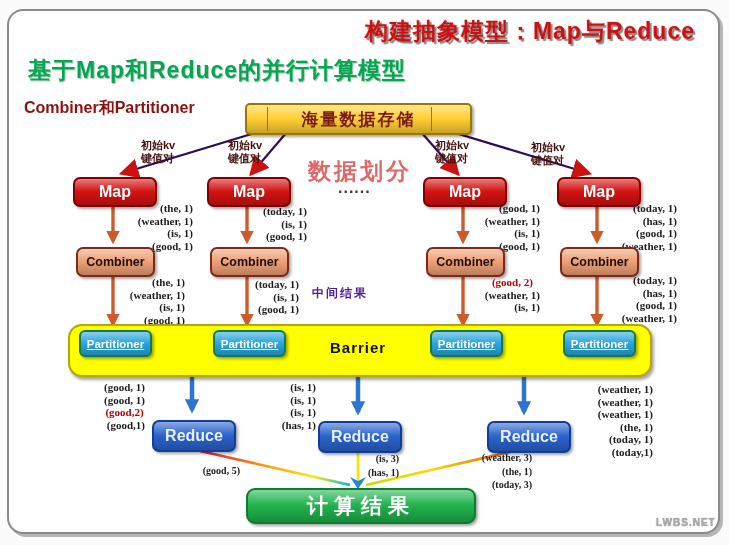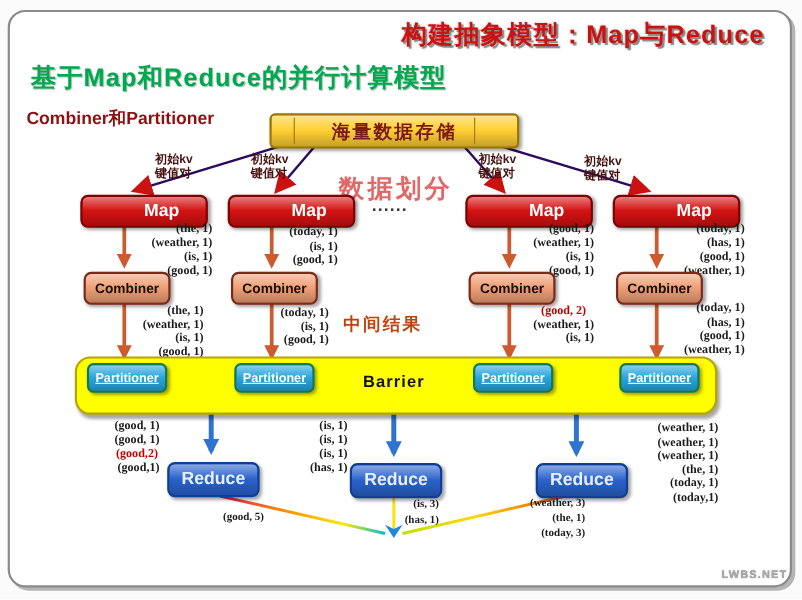--- a/index.html
+++ b/index.html
@@ -15,37 +15,37 @@
               text-shadow:1px 1px 1px rgba(0,60,20,.35);letter-spacing:1px;}
   .sub-title{left:24px;top:98px;font-size:16px;font-weight:bold;color:#8f1010;}
   
   .dbox{display:flex;align-items:center;justify-content:center;border-radius:7px;
         background-image:linear-gradient(180deg,rgba(255,255,255,.45),rgba(255,255,255,0) 48%,rgba(0,0,0,.22));
         box-shadow:2px 2px 3px rgba(0,0,0,.35);font-weight:bold;}
   .storage{left:245px;top:103px;width:223px;height:28px;background-color:var(--c-storage,#ffcf33);
            border:2px solid #9b7700;color:#7a1a1a;font-size:17px;letter-spacing:2px;border-radius:5px;}
   .storage .seg{position:absolute;top:2px;bottom:2px;width:1px;background:#9b7700;}
   .mapbox{width:80px;height:26px;background-color:var(--c-map,#d41212);border:2px solid #7f0000;
-          color:#fff;font-size:16px;padding-left:32px;}
+          color:#fff;font-size:16px;}
   .combox{width:75px;height:26px;background-color:var(--c-combiner,#efa076);border:2px solid #7c2a18;
           color:#1a0d05;font-size:12.5px;}
   .parbox{width:69px;height:23px;background-color:var(--c-partitioner,#2aa7dd);border:2px solid #0e7a5a;
           color:#fff;font-size:11.5px;text-decoration:underline;border-radius:6px;}
   .redbox{width:80px;height:28px;background-color:var(--c-reduce,#2a63cc);border:2px solid #0f3e9a;
           color:#e8f0ff;font-size:16px;}
   .resultbox{left:246px;top:488px;width:226px;height:32px;background-color:var(--c-result,#1fb34c);
              border:2px solid #0a7c30;color:#fff;font-size:21px;letter-spacing:6px;border-radius:9px;}
   .barrier{left:68px;top:324px;width:580px;height:49px;background:var(--c-barrier,#ffff00);
            border:2px solid #b8a400;border-radius:14px;box-shadow:2px 3px 3px rgba(0,0,0,.35);}
   .barrier-label{left:330px;top:339px;font-size:15px;font-weight:bold;color:#111;letter-spacing:1px;}
   
   .kvlabel{width:46px;text-align:left;font-size:11px;line-height:13px;font-weight:bold;color:#45110f;z-index:5;}
   .partition-label{left:308px;top:156px;font-size:23px;font-weight:bold;color:#e26868;letter-spacing:3px;}
   .dots-label{left:338px;top:179px;font-size:16px;font-weight:bold;color:#3a3a3a;letter-spacing:1px;}
-  .intermediate-label{left:312px;top:285px;font-size:16px;font-weight:bold;color:#c2410c;letter-spacing:2px;}
+  .intermediate-label{left:312px;top:285px;font-size:12px;font-weight:bold;color:#4c1d95;letter-spacing:2px;}
   
   .kvlist{font-family:"Liberation Serif","DejaVu Serif",serif;font-weight:bold;font-size:11px;
           line-height:12.5px;color:#1b1b1b;text-align:right;z-index:6;}
   .kvlist.big{font-size:10px;line-height:13.5px;}
   .kvlist .red{color:var(--c-highlight,#c00000);text-align:center;}
   .watermark{left:656px;top:517px;font-size:10px;font-weight:bold;color:#a9a9a9;
              text-shadow:0 0 1px #6e6e6e;letter-spacing:1px;z-index:7;}
   svg.connectors{position:absolute;left:0;top:0;z-index:2;}
   .dbox,.abs{z-index:3;}
 </style>
@@ -259,15 +259,16 @@
   <div class="abs kvlist big" style="right:330px;top:452px">
       <div>(is, 3)</div>
       <div>(has, 1)</div>
     </div>
   <div class="abs kvlist big" style="right:197px;top:451px">
       <div>(weather, 3)</div>
       <div>(the, 1)</div>
       <div>(today, 3)</div>
     </div>
 
+  <div class="abs dbox resultbox">计算结果</div>
 
   <div class="abs watermark">LWBS.NET</div>
 </div>
 
 </body></html>

